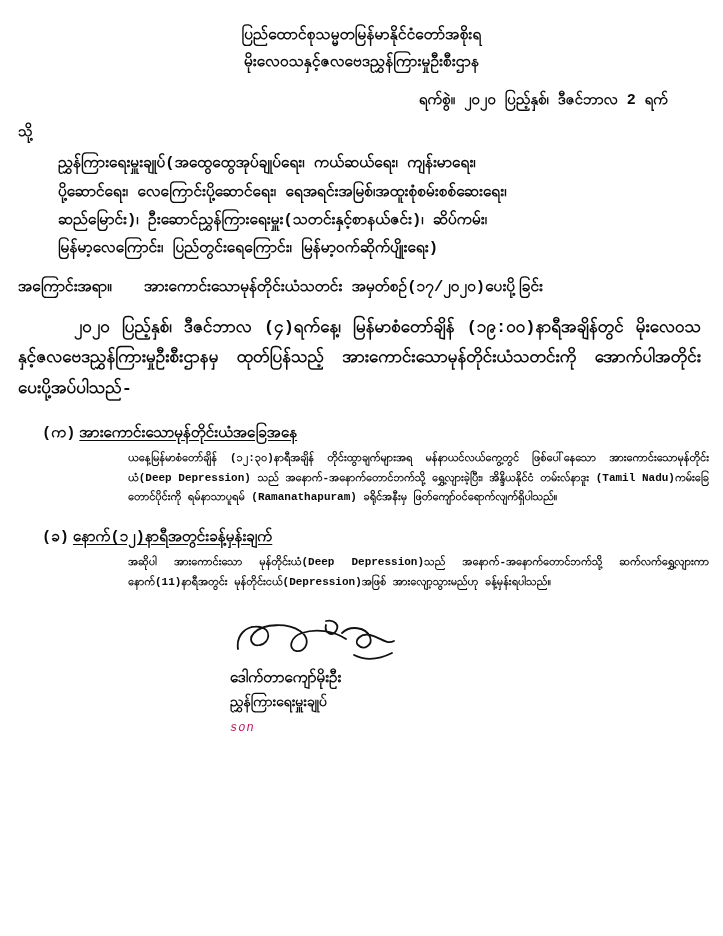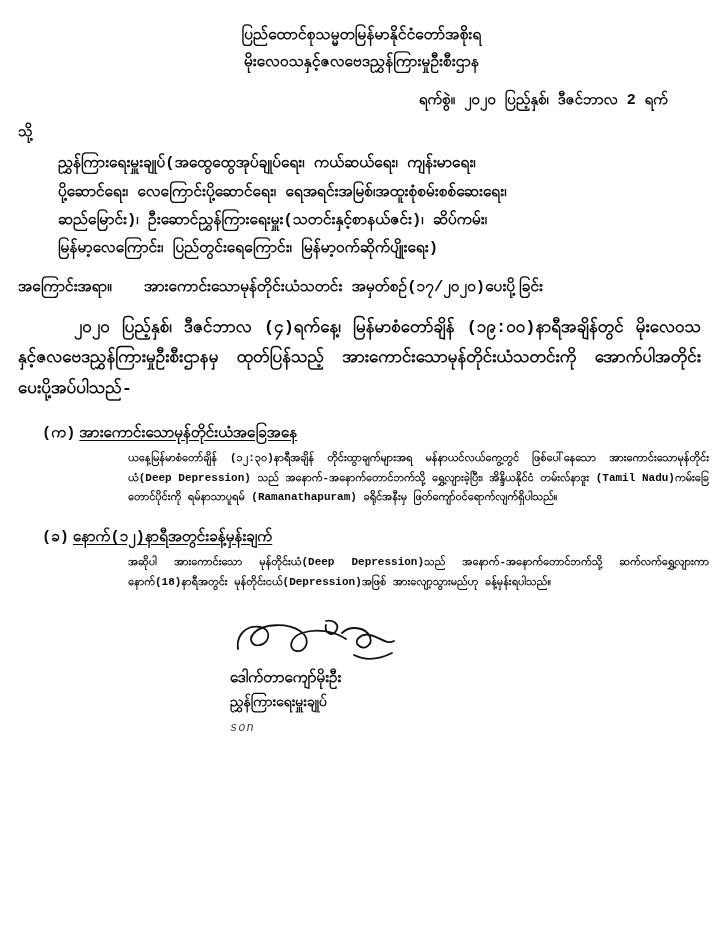--- a/index.html
+++ b/index.html
@@ -135,21 +135,21 @@
   }
   .sig-title {
     font-size: 14px;
     font-weight: 600;
     line-height: 1.7;
   }
   .sig-initials {
     font-size: 12px;
     margin-top: 6px;
     font-style: italic;
-    color: #404040;
+    color: #be185d;
     letter-spacing: 1px;
   }
 </style>
 </head>
 <body>
 
 <div class="page">
 
   <div class="hdr hdr-block">
     <span class="hdr-line">ပြည်ထောင်စုသမ္မတမြန်မာနိုင်ငံတော်အစိုးရ</span>
@@ -180,21 +180,21 @@
     <div class="section-head">
       <span class="mark">(က)</span><span class="ul">အားကောင်းသောမုန်တိုင်းယံအခြေအနေ</span>
     </div>
     <div class="section-body">ယနေ့မြန်မာစံတော်ချိန် (၁၂:၃၀)နာရီအချိန် တိုင်းထွာချက်များအရ မန်နာယင်လယ်ကွေ့တွင် ဖြစ်ပေါ်နေသော အားကောင်းသောမုန်တိုင်းယံ(Deep Depression) သည် အနောက်-အနောက်တောင်ဘက်သို့ ရွှေ့လျားခဲ့ပြီး၊ အိန္ဒိယနိုင်ငံ တမ်းလ်နာဒူး (Tamil Nadu)ကမ်းခြေတောင်ပိုင်းကို ရမ်နာသာပူရမ် (Ramanathapuram) ခရိုင်အနီးမှ ဖြတ်ကျော်ဝင်ရောက်လျက်ရှိပါသည်။</div>
   </div>
 
   <div class="section">
     <div class="section-head">
       <span class="mark">(ခ)</span><span class="ul">နောက်(၁၂)နာရီအတွင်းခန့်မှန်းချက်</span>
     </div>
-    <div class="section-body">အဆိုပါ အားကောင်းသော မုန်တိုင်းယံ(Deep Depression)သည် အနောက်-အနောက်တောင်ဘက်သို့ ဆက်လက်ရွှေ့လျားကာ နောက်(18)နာရီအတွင်း မုန်တိုင်းငယ်(Depression)အဖြစ် အားလျော့သွားမည်ဟု ခန့်မှန်းရပါသည်။</div>
+    <div class="section-body">အဆိုပါ အားကောင်းသော မုန်တိုင်းယံ(Deep Depression)သည် အနောက်-အနောက်တောင်ဘက်သို့ ဆက်လက်ရွှေ့လျားကာ နောက်(11)နာရီအတွင်း မုန်တိုင်းငယ်(Depression)အဖြစ် အားလျော့သွားမည်ဟု ခန့်မှန်းရပါသည်။</div>
   </div>
 
   <div class="sig-block">
     <div class="sig-scribble">
       <svg width="170" height="46" viewBox="0 0 170 46" aria-hidden="true">
         <g fill="none" stroke="#111" stroke-width="1.8" stroke-linecap="round">
           <path d="M8,30 C6,16 16,6 30,8 C42,10 40,24 30,26 C22,28 18,20 24,14 C34,4 58,4 70,12 C82,20 76,34 66,32 C58,30 60,18 72,14 C86,9 104,12 116,20"></path>
           <path d="M112,14 C120,6 136,8 140,18 C143,26 134,32 128,26 C124,22 130,14 140,16 C150,18 156,26 164,22"></path>
           <path d="M96,2 C104,0 110,6 106,12 C102,18 94,14 96,6"></path>
           <path d="M124,36 C136,42 150,40 162,34"></path>

